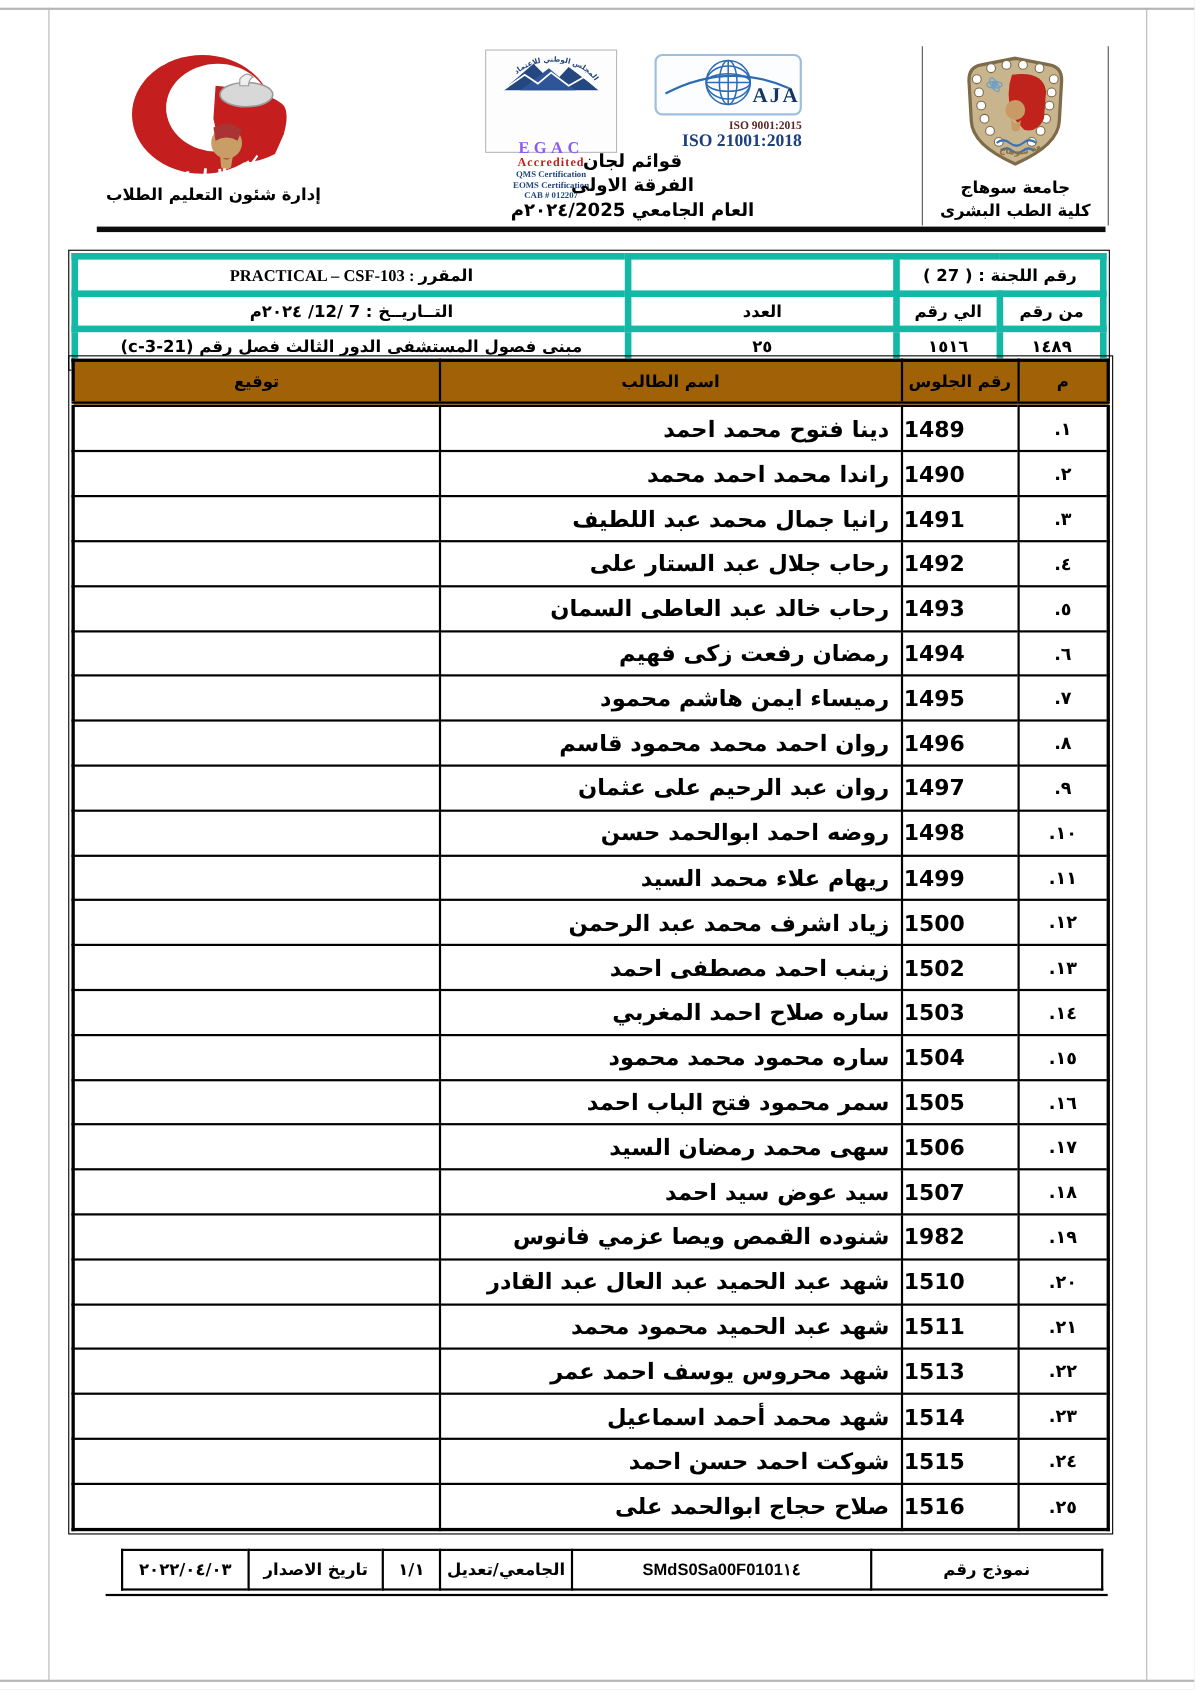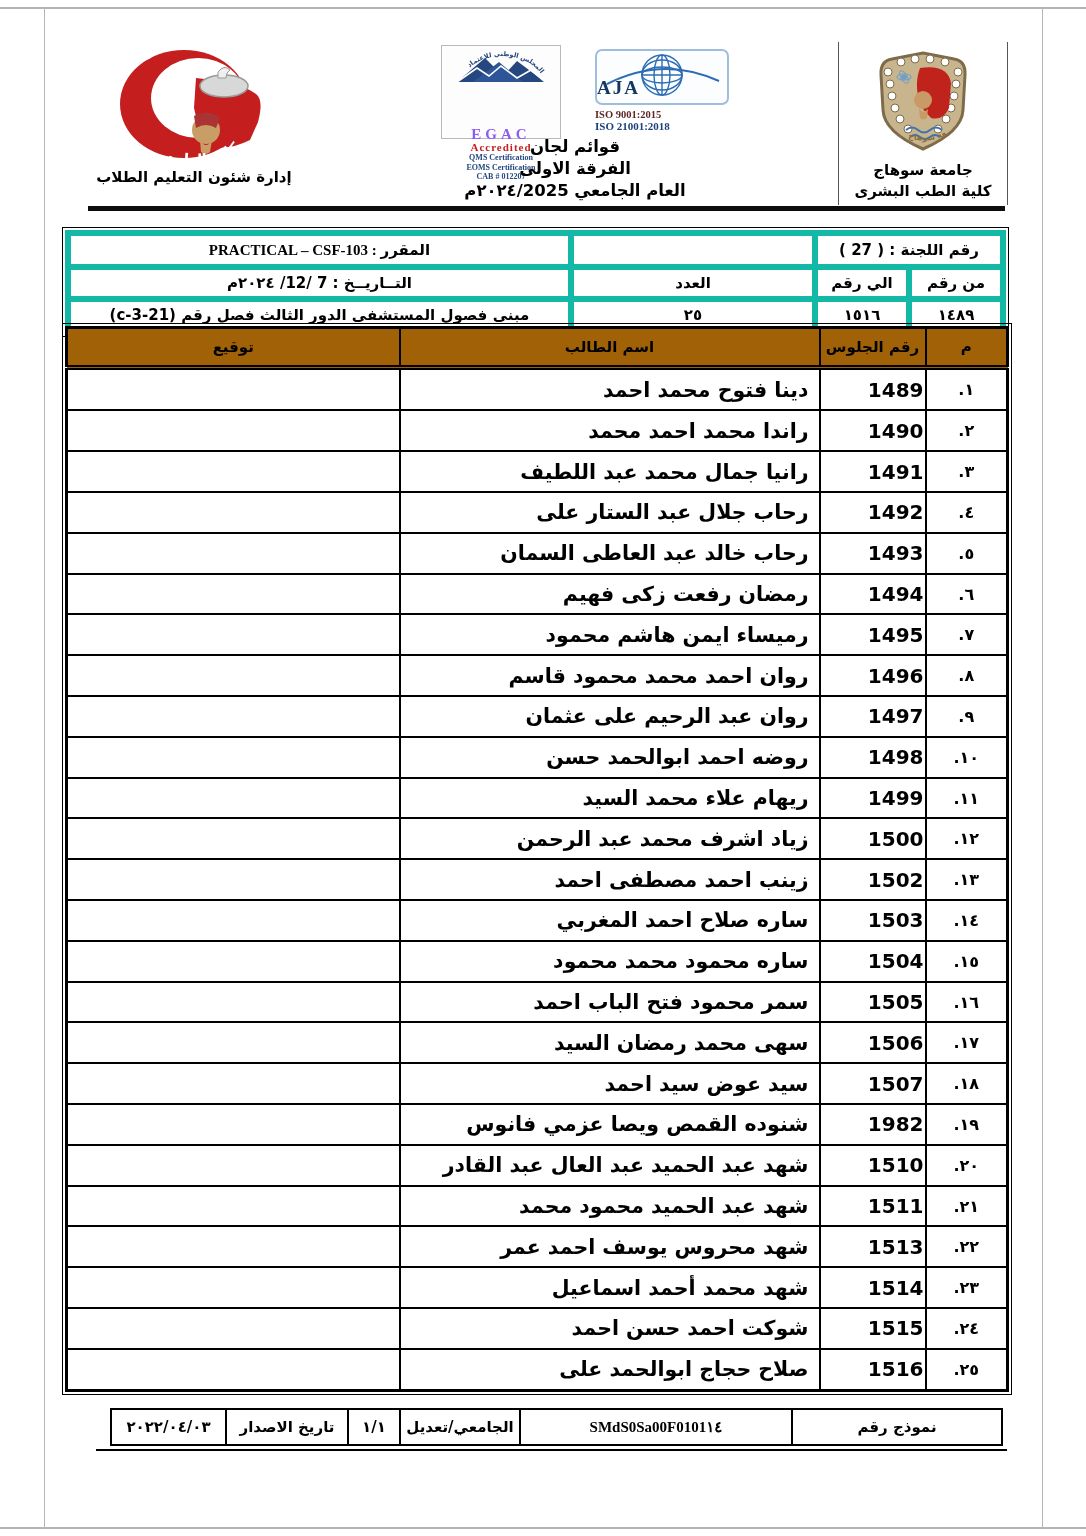--- a/index.html
+++ b/index.html
@@ -15,27 +15,27 @@
   
   .hdr-left-logo{position:absolute;left:100px;top:42px;width:180px;height:120px;}
   .hdr-dept{position:absolute;left:84px;top:168px;width:220px;text-align:center;
             font-weight:bold;font-size:15px;}
   .hdr-egac{position:absolute;left:441px;top:45px;width:118px;height:92px;
             border:1px solid #b9b9b9;background:#fdfdfd;text-align:center;
             font-family:"Liberation Serif","DejaVu Sans",serif;}
   .egac-word{font-size:15px;font-weight:bold;letter-spacing:4px;color:#8b5cf6;line-height:13px;margin-top:40px;}
   .egac-accredited{font-size:11px;font-weight:bold;color:#c41f1f;letter-spacing:1px;line-height:12px;}
   .egac-line{font-size:8px;font-weight:bold;color:#23477e;line-height:9.5px;}
-  .hdr-aja{position:absolute;left:595px;top:49px;width:134px;text-align:left;}
+  .hdr-aja{position:absolute;left:595px;top:49px;width:134px;text-align:right;}
   .aja-box{width:130px;height:52px;border:2px solid #9fbede;border-radius:7px;
            background:#fbfdff;position:relative;overflow:hidden;}
   .aja-word{position:absolute;left:0;right:0;top:26px;font-family:"Liberation Serif","DejaVu Sans",serif;
             font-size:19px;font-weight:bold;color:#14355f;letter-spacing:2px;text-shadow:0 0 2px #fff;}
   .aja-iso1{font-size:10.5px;font-weight:bold;color:#5d2727;font-family:"Liberation Serif","DejaVu Sans",serif;margin-top:4px;}
-  .aja-iso2{font-size:11px;font-weight:bold;color:#1c3f7d;font-family:"Liberation Serif","DejaVu Sans",serif;}
+  .aja-iso2{font-size:16px;font-weight:bold;color:#1c3f7d;font-family:"Liberation Serif","DejaVu Sans",serif;}
   .hdr-title{position:absolute;left:380px;top:136px;width:390px;text-align:center;
              font-weight:bold;font-size:16.5px;line-height:22px;direction:rtl;}
   .hdr-right{position:absolute;left:838px;top:42px;width:168px;height:163px;
              border-left:1px solid #555;border-right:1px solid #555;text-align:center;}
   .hdr-right-text{font-weight:bold;font-size:15px;line-height:21px;direction:rtl;margin-top:2px;}
   .divider{position:absolute;left:88px;top:206px;width:917px;height:5px;background:#0d0d0d;}
 
   
   table{border-collapse:collapse;table-layout:fixed;}
   .boxed{border:3px solid #000;outline:1px solid #000;outline-offset:2px;background:#fff;}
@@ -45,29 +45,29 @@
   .info-r2 td{height:26px;font-size:15px;}
   .info-r3 td{height:26px;font-size:15px;}
   .course-cell{font-family:"Liberation Serif","DejaVu Sans",serif;font-size:16px;}
   .num-ar{font-size:16px;}
 
   .roster-table{position:absolute;left:65px;top:326px;width:941px;height:1066px;direction:rtl;}
   .roster-table th{border:2px solid #000;border-bottom:5px double #000;background:#a16207;
                    font-size:15px;font-weight:bold;height:34px;}
   .roster-table td{border:2px solid #000;overflow:hidden;white-space:nowrap;}
   td.ser{text-align:center;font-weight:bold;font-size:16px;}
-  td.seat{text-align:right;font-weight:bold;font-size:20px;
+  td.seat{text-align:left;font-weight:bold;font-size:20px;
           font-family:"DejaVu Sans","Liberation Sans",sans-serif;}
   td.name{text-align:right;padding:0 10px 0 4px;font-weight:bold;font-size:20.5px;}
   td.sig{background:#fff;}
 
   .footer-table{position:absolute;left:110px;top:1408px;width:893px;direction:rtl;border:2px solid #000;}
   .footer-table td{border:2px solid #000;font-weight:bold;text-align:center;height:32px;
                    font-size:15px;overflow:hidden;}
-  .footer-code{font-family:Liberation Serif, serif;font-size:17px;border-radius:10px;}
+  .footer-code{font-family:Liberation Sans, sans-serif;font-size:17px;border-radius:10px;}
   .footer-underline{position:absolute;left:96px;top:1449px;width:911px;height:2px;background:#000;}
 </style>
 </head>
 <body>
 
 <div class="page">
 
   <div class="scanline scan-top"></div>
   <div class="scanline scan-bottom"></div>
   <div class="scanline scan-left"></div>

